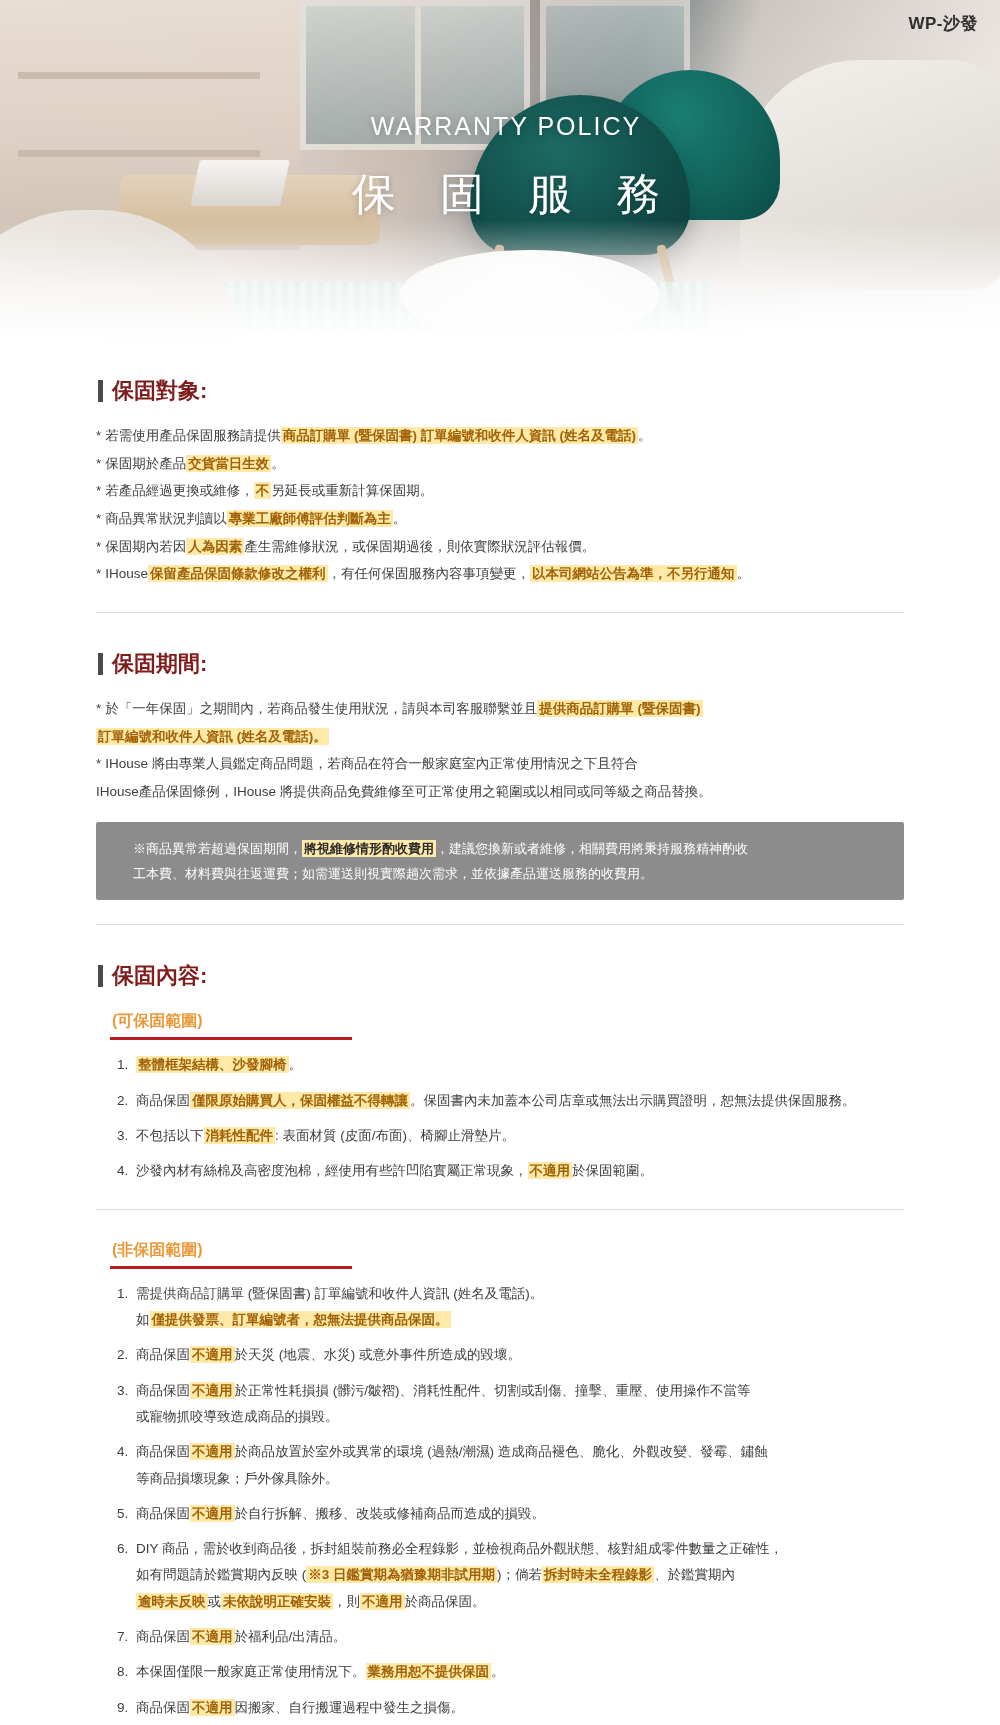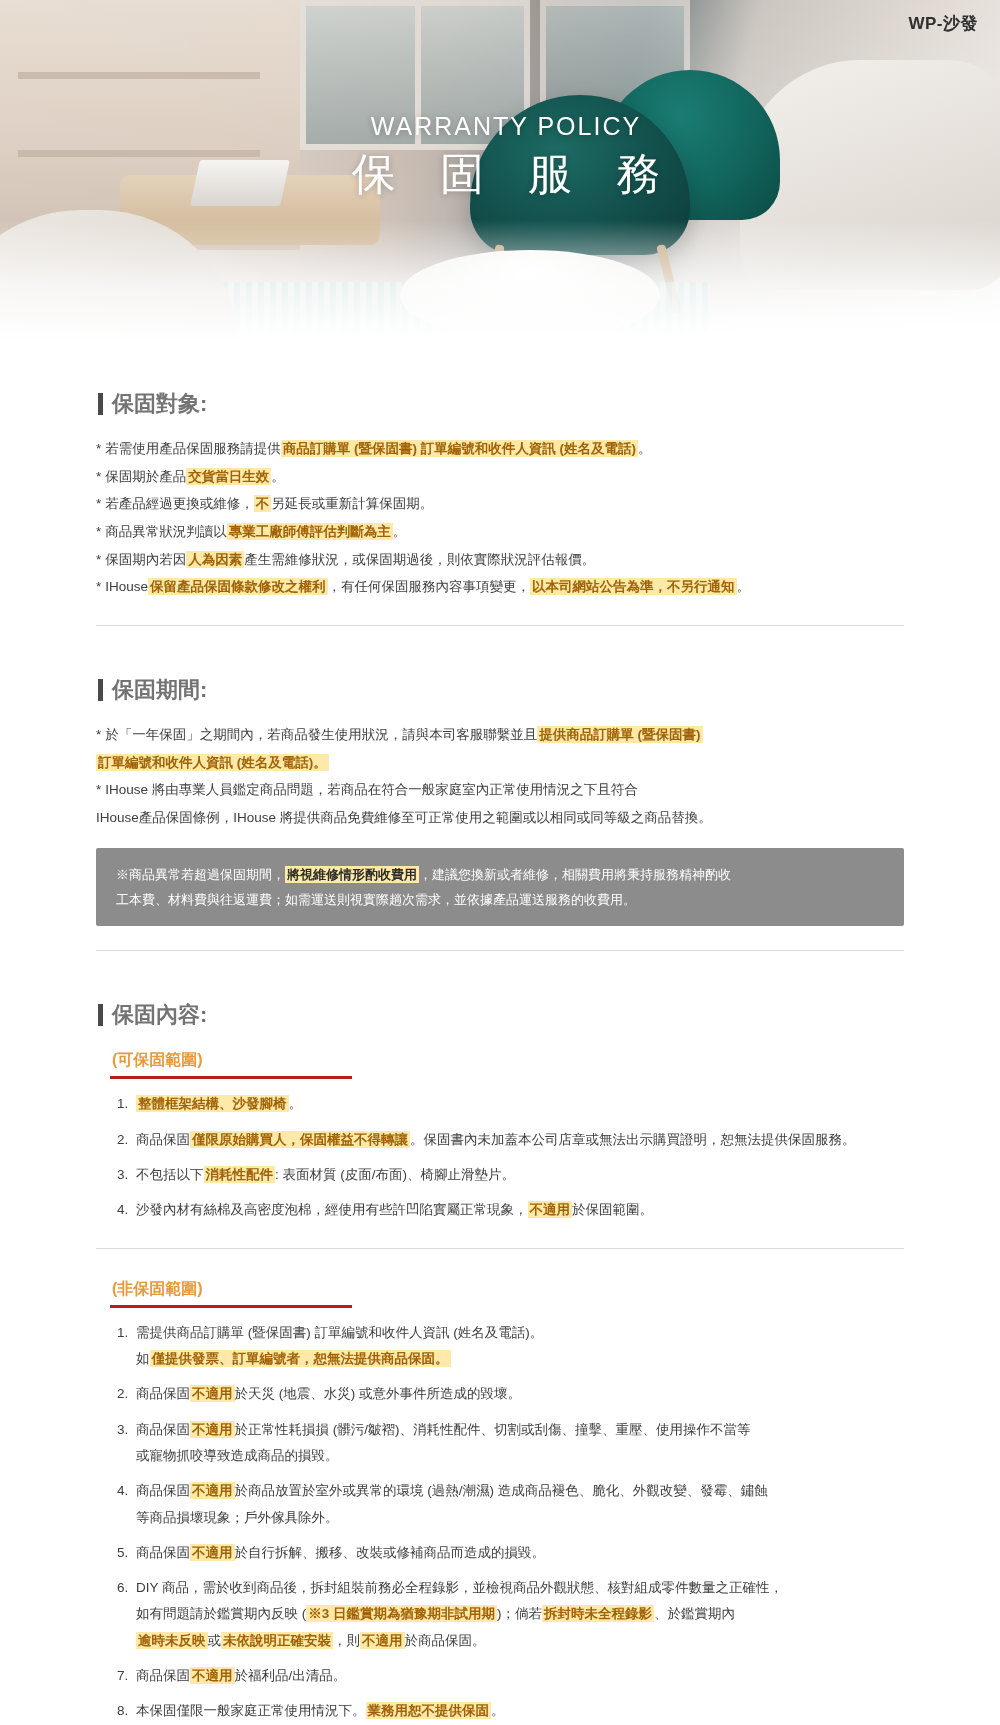--- a/index.html
+++ b/index.html
@@ -162,21 +162,21 @@
     text-align: center;
     color: #ffffff;
     text-shadow: 0 1px 6px rgba(0,0,0,.25);
   }
   .hero-en {
     font-size: 25px;
     letter-spacing: 2px;
     font-weight: 300;
   }
   .hero-zh {
-    margin-top: 4px;
+    margin-top: 24px;
     font-size: 44px;
     letter-spacing: 16px;
     font-weight: 400;
     padding-left: 16px;
   }
 
   
   .content {
     padding: 0 96px 40px 96px;
     box-sizing: border-box;
@@ -184,22 +184,22 @@
   .section { padding-top: 26px; }
   .divider {
     border-top: 1px solid #d9d9d9;
     margin: 24px 0 0 0;
   }
   .sec-head {
     display: flex;
     align-items: center;
     font-size: 22px;
     font-weight: bold;
-    color: #737373;
-    margin: 23px 0 16px 2px;
+    color: #7f1d1d;
+    margin: 10px 0 16px 2px;
   }
   .sec-bar {
     display: inline-block;
     width: 5px;
     height: 22px;
     background: #4a4a4a;
     margin-right: 9px;
   }
   ul.bullets {
     list-style: none;
@@ -218,21 +218,21 @@
     font-weight: bold;
     color: #a16207;
   }
 
   .note-box {
     margin-top: 16px;
     background: #8c8c8c;
     color: #ffffff;
     font-size: 13px;
     line-height: 1.95;
-    padding: 14px 20px;
+    padding: 14px 37px;
     border-radius: 2px;
   }
   .note-box .hl { background: #ffe9a8; color: #2b2b2b; }
 
   .sub-label {
     display: inline-block;
     color: #e8993a;
     font-size: 16px;
     font-weight: bold;
     padding: 0 0 5px 2px;

